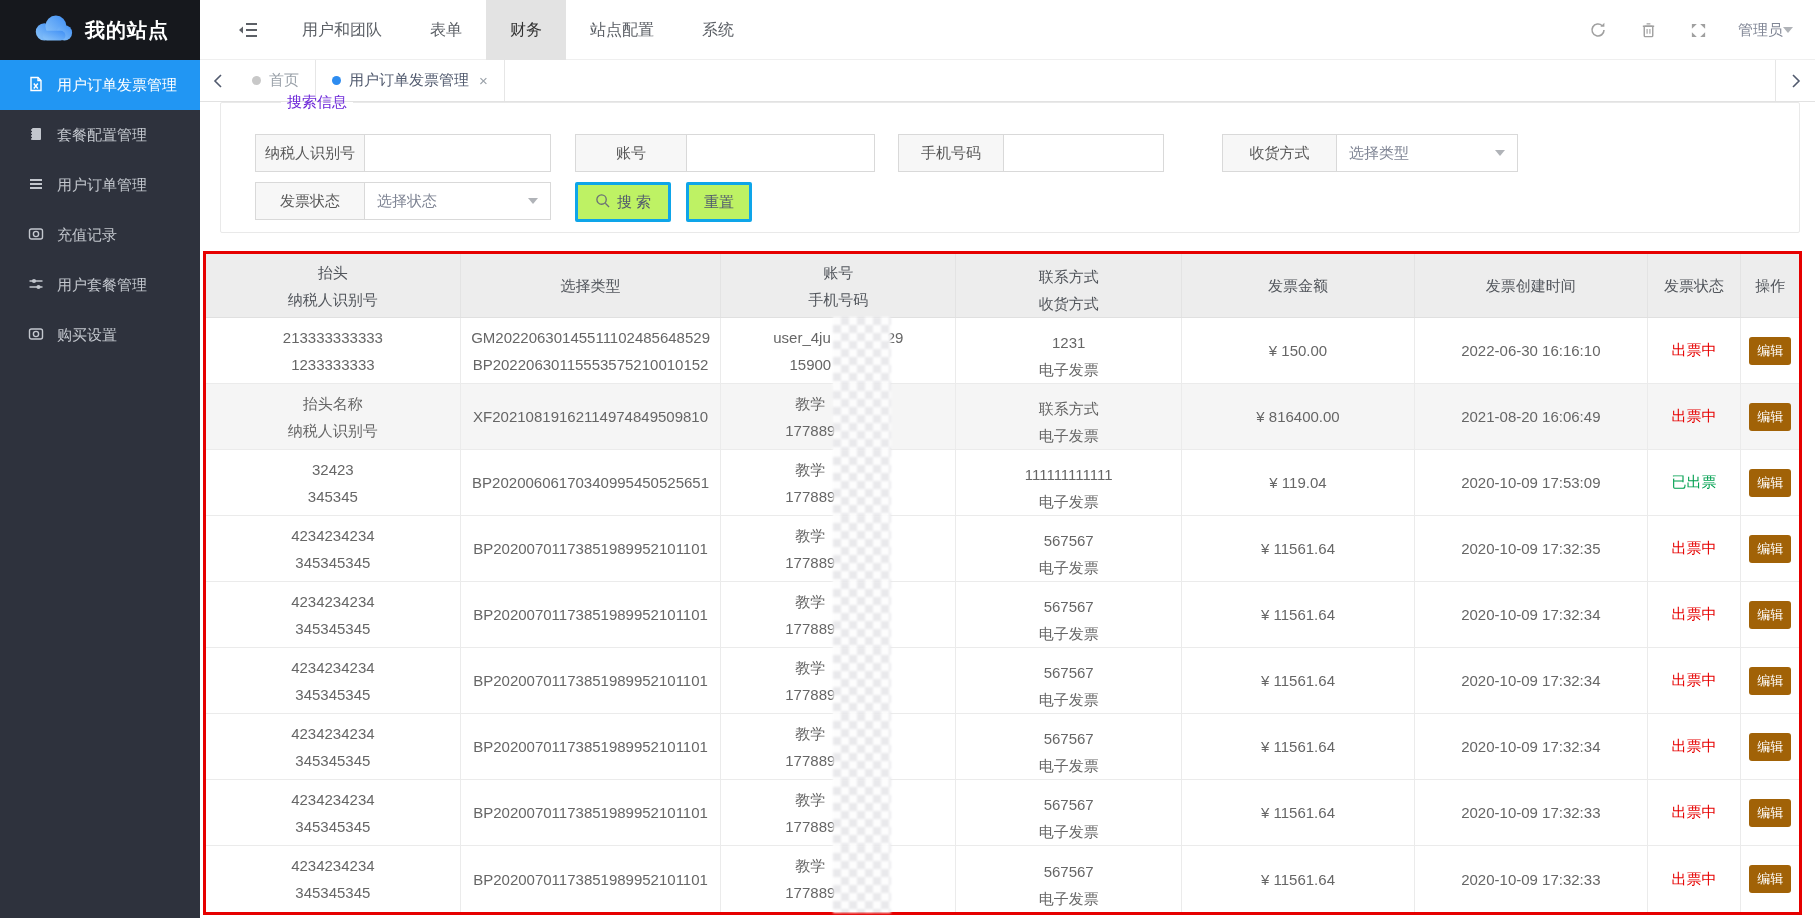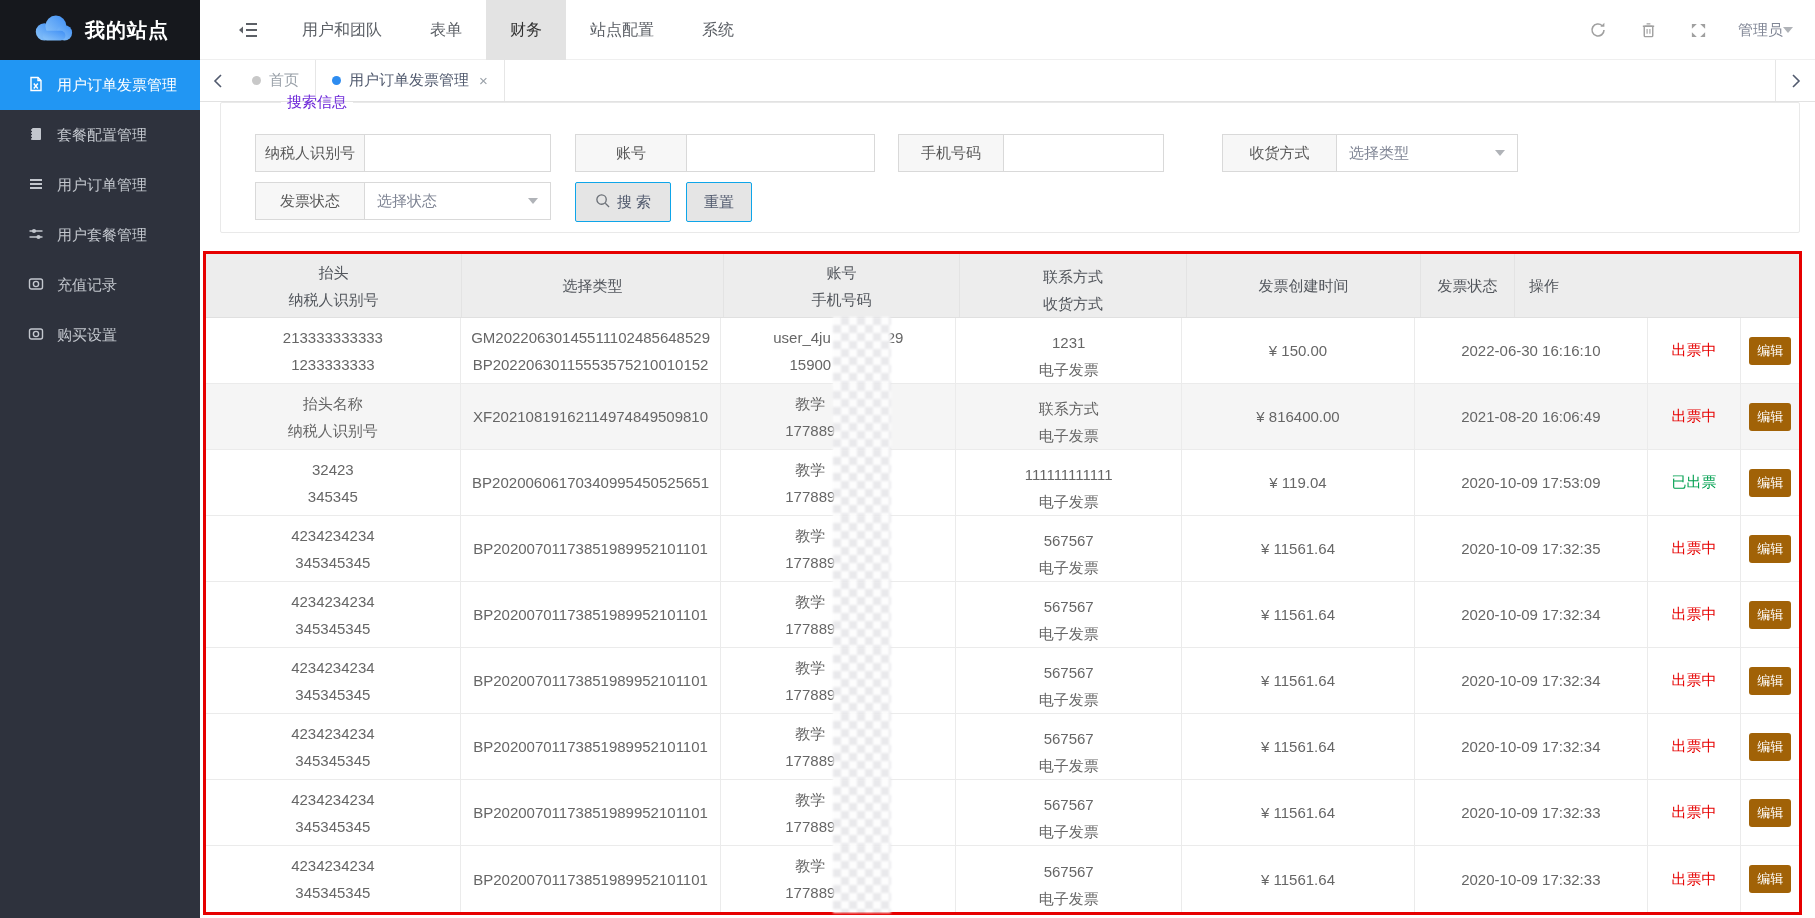--- a/index.html
+++ b/index.html
@@ -39,21 +39,21 @@
 
   
   .content { position:absolute; left:200px; top:102px; right:0; bottom:0; background:#fff; }
   fieldset.search { position:absolute; left:20px; top:-9px; width:1580px; height:140px; border:1px solid #e9e9e9; border-radius:2px; padding:12px 0 0 34px; }
   fieldset.search legend { font-size:15px; color:#6d28d9; padding:0 6px; margin-left:26px; }
   .frow { display:flex; margin-top:10px; }
   .fg { display:flex; height:38px; }
   .fg .lbl { background:#f7f7f7; border:1px solid #d9d9d9; display:flex; align-items:center; justify-content:center; color:#595959; font-size:15px; }
   .fg input { border:1px solid #d9d9d9; border-left:none; padding:0 10px; font-size:15px; color:#333; outline:none; background:#fff; }
   .fg .sel { border:1px solid #d9d9d9; border-left:none; display:flex; align-items:center; justify-content:space-between; padding:0 12px; color:#808695; font-size:15px; cursor:pointer; }
-  .btn { height:40px; background:#e5e5e5; border:1px solid #0ea5e9; border-radius:2px; color:#515a6e; font-size:15px; display:flex; align-items:center; justify-content:center; cursor:pointer; }
+  .btn { height:40px; background:#bef264; border:3px solid #0ea5e9; border-radius:2px; color:#515a6e; font-size:15px; display:flex; align-items:center; justify-content:center; cursor:pointer; }
   .btn.search-btn { width:96px; gap:7px; }
   .btn.reset-btn { width:66px; }
 
   
   .grid { position:absolute; left:3px; top:149px; width:1599px; border:3px solid #e60000; background:#fff; font-size:15px; color:#666; }
   .thead { display:flex; height:64px; background:#ededed; color:#52565c; border-bottom:1px solid #e0e0e0; }
   .th, .td { display:flex; flex-direction:column; align-items:center; justify-content:center; border-right:1px solid #e3e3e3; }
   .td { border-right:1px solid #ebebeb; }
   .th:last-child, .td:last-child { border-right:none; }
   .tr { display:flex; height:66px; border-bottom:1px solid #ebebeb; background:#fff; }
@@ -165,36 +165,36 @@
     <div class="side-item">
       <span>
         <svg width="16" height="16" viewBox="0 0 16 16">
           <path d="M2 4h12M2 8h12M2 12h12" stroke="currentColor" stroke-width="2"></path>
         </svg>
       </span>
       <span>用户订单管理</span>
     </div>
     <div class="side-item">
       <span>
+        <svg width="16" height="16" viewBox="0 0 16 16" fill="none" stroke="currentColor" stroke-width="1.4">
+          <rect x="1.5" y="3" width="13" height="10" rx="2"></rect>
+            <circle cx="8" cy="8" r="2.6"></circle>
+        </svg>
+      </span>
+      <span>充值记录</span>
+    </div>
+    <div class="side-item">
+      <span>
         <svg width="16" height="16" viewBox="0 0 16 16">
           <path d="M1.5 5h13M1.5 11h13" stroke="currentColor" stroke-width="1.6"></path>
           <circle cx="6" cy="5" r="2.1" fill="currentColor"></circle>
           <circle cx="10.5" cy="11" r="2.1" fill="currentColor"></circle>
         </svg>
       </span>
       <span>用户套餐管理</span>
-    </div>
-    <div class="side-item">
-      <span>
-        <svg width="16" height="16" viewBox="0 0 16 16" fill="none" stroke="currentColor" stroke-width="1.4">
-          <rect x="1.5" y="3" width="13" height="10" rx="2"></rect>
-            <circle cx="8" cy="8" r="2.6"></circle>
-        </svg>
-      </span>
-      <span>充值记录</span>
     </div>
     <div class="side-item">
       <span>
         <svg width="16" height="16" viewBox="0 0 16 16" fill="none" stroke="currentColor" stroke-width="1.4">
           <rect x="1.5" y="3" width="13" height="10" rx="2"></rect>
             <circle cx="8" cy="8" r="2.6"></circle>
         </svg>
       </span>
       <span>购买设置</span>
     </div>
@@ -281,20 +281,24 @@
             <div class="ln"></div>
         </div>
         <div class="th c3">
           <div class="ln">账号</div>
             <div class="ln">手机号码</div>
         </div>
         <div class="th c4">
           <div class="ln">联系方式</div>
             <div class="ln">收货方式</div>
         </div>
+        <div class="th c5">
+          <div class="ln">发票金额</div>
+            <div class="ln"></div>
+        </div>
         <div class="th c6">
           <div class="ln">发票创建时间</div>
             <div class="ln"></div>
         </div>
         <div class="th c7">
           <div class="ln">发票状态</div>
             <div class="ln"></div>
         </div>
         <div class="th c8">
           <div class="ln">操作</div>

